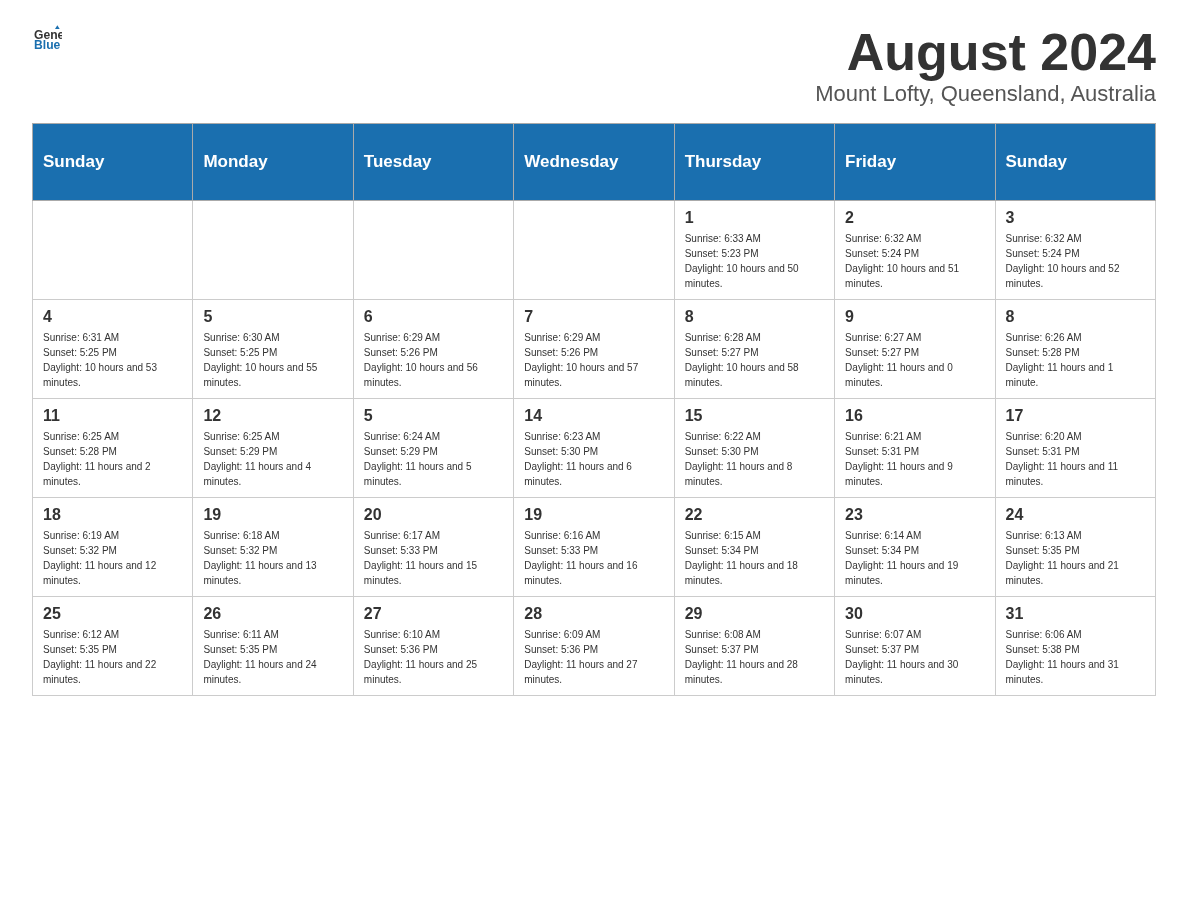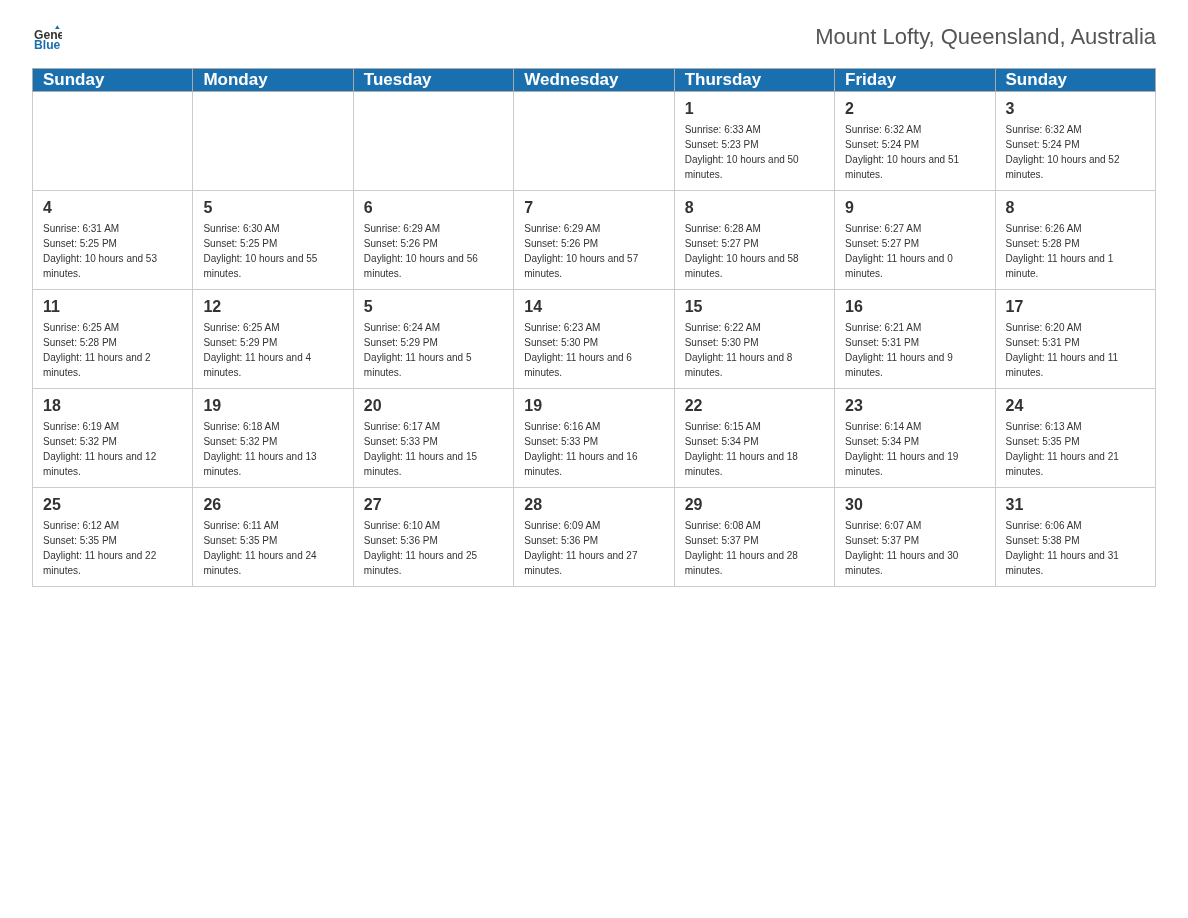--- a/index.html
+++ b/index.html
@@ -43,21 +43,21 @@
     .calendar {
       width: 100%;
       border-collapse: collapse;
       border: 1px solid #aaa;
     }
     .calendar thead tr th {
       background-color: #1a6faf;
       color: #ffffff;
       font-size: 17px;
       font-weight: bold;
-      padding: 1px 10px;
+      padding: 28px 10px;
       text-align: left;
       border: 1px solid #aaa;
     }
     .calendar tbody tr td {
       vertical-align: top;
       border: 1px solid #ccc;
       padding: 8px 10px;
       width: 14.28%;
       min-height: 100px;
     }
@@ -84,20 +84,21 @@
 
 <div class="header">
   <div class="logo">
     <svg class="logo-icon" viewBox="0 0 60 55" width="52" height="52">
       <text x="0" y="30" font-size="26" font-weight="bold" fill="#333">General</text>
       <polygon points="45,8 55,8 50,0" fill="#1a6faf"></polygon>
       <text x="0" y="52" font-size="26" font-weight="bold" fill="#1a6faf">Blue</text>
     </svg>
   </div>
   <div class="title-block">
+    <h1>August 2024</h1>
     <h2>Mount Lofty, Queensland, Australia</h2>
   </div>
 </div>
 
 <table class="calendar">
   <thead>
     <tr>
     <th>Sunday</th>
         <th>Monday</th>
         <th>Tuesday</th>

